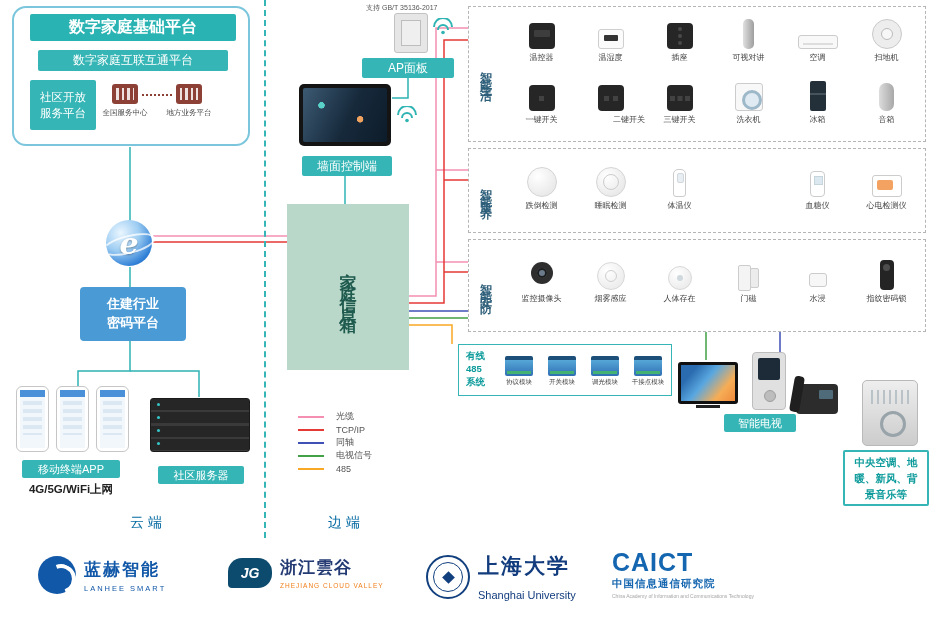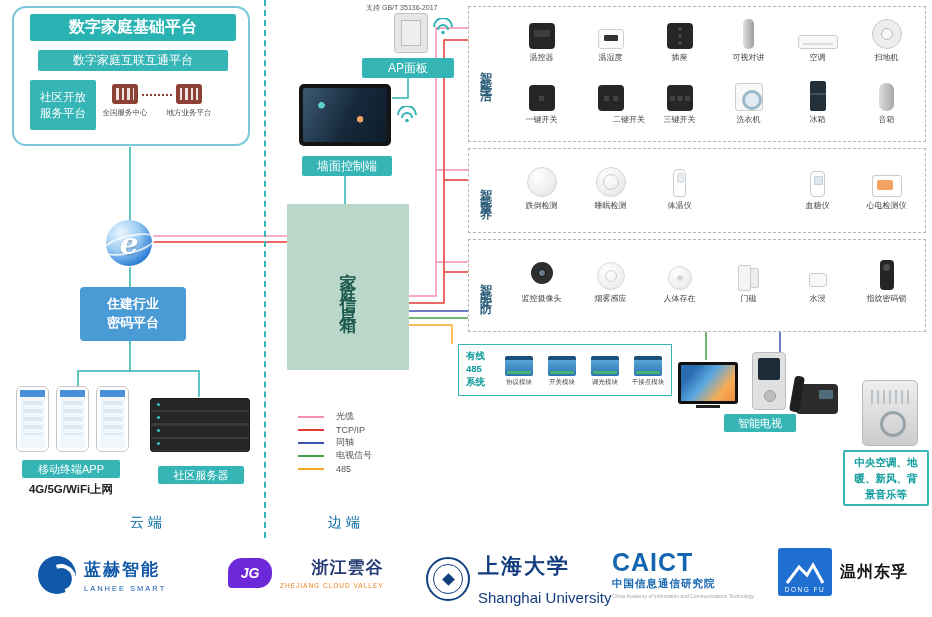--- a/index.html
+++ b/index.html
@@ -129,28 +129,28 @@
   .cac { position:absolute; left:862px; top:380px; width:56px; height:66px; background:linear-gradient(#eee,#ccc); border:1px solid #b9b9b9; border-radius:5px; z-index:2; }
   .cac::before { content:""; position:absolute; left:8px; top:9px; width:40px; height:14px; background:repeating-linear-gradient(90deg,#b9c2c7 0 2px, transparent 2px 6px); }
   .cac::after { content:""; position:absolute; left:17px; bottom:8px; width:20px; height:20px; border:3px solid #98a4aa; border-radius:50%; }
 
   
   .foot { position:absolute; z-index:2; }
   .lanhee-ic { width:38px; height:38px; border-radius:50%; background:#1258a8; position:relative; }
   .lanhee-ic::after { content:""; position:absolute; left:8px; top:8px; width:22px; height:22px; border-radius:50%; border:4px solid #fff; border-bottom-color:transparent; border-left-color:transparent; transform:rotate(25deg); }
   .lanhee-cn { font-size:17px; font-weight:bold; color:#1258a8; letter-spacing:2px; }
   .lanhee-en { font-size:7.5px; color:#1258a8; letter-spacing:2px; margin-top:3px; }
-  .jg-ic { width:44px; height:30px; background:#6d28d9; border-radius:14px 14px 14px 4px; color:#fff; font-weight:bold; font-style:italic; font-size:14px; display:flex; align-items:center; justify-content:center; }
-  .cv-cn { font-size:17px; font-weight:bold; color:#233a73; letter-spacing:1px;text-align:right; }
+  .jg-ic { width:44px; height:30px; background:#0c4a6e; border-radius:14px 14px 14px 4px; color:#fff; font-weight:bold; font-style:italic; font-size:14px; display:flex; align-items:center; justify-content:center; }
+  .cv-cn { font-size:17px; font-weight:bold; color:#233a73; letter-spacing:1px; }
   .cv-en { font-size:6.5px; color:#f07f1a; letter-spacing:1px; margin-top:3px; }
   .shu-ic { width:44px; height:44px; border-radius:50%; border:2.5px solid #12407e; background:#fff; position:relative; }
   .shu-ic::before { content:""; position:absolute; inset:5px; border:1.5px solid #12407e; border-radius:50%; }
   .shu-ic::after { content:""; position:absolute; left:16px; top:16px; width:9px; height:9px; background:#12407e; transform:rotate(45deg); }
   .shu-cn { font-size:21px; font-weight:bold; color:#123c7d; font-family:"Liberation Serif", serif; letter-spacing:2px; }
-  .shu-en { font-size:15px; color:#123c7d; margin-top:9px; }
+  .shu-en { font-size:11px; color:#123c7d; margin-top:9px; }
   .caict-t { font-size:25px; font-weight:bold; color:#1566b0; letter-spacing:1px; line-height:1; }
   .caict-cn { font-size:10.5px; color:#1566b0; font-weight:bold; margin-top:2px; letter-spacing:1px; }
   .caict-en { font-size:5px; color:#a6a6a6; margin-top:2px; white-space:nowrap; }
   .df-box { width:54px; height:48px; background:#1f6fd0; border-radius:3px; color:#fff; display:flex; flex-direction:column; align-items:center; justify-content:flex-end; padding-bottom:3px; }
   .df-en { font-size:6.5px; letter-spacing:1.5px; margin-top:1px; }
   .df-cn { font-size:16px; font-weight:bold; color:#111; letter-spacing:1px; }
 </style>
 </head>
 <body>
 
@@ -491,23 +491,14 @@
       <div class="shu-en">Shanghai University</div>
     </div>
   </div>
 
   <div class="foot" style="left:612px; top:550px;">
     <div class="caict-t">CAICT</div>
     <div class="caict-cn">中国信息通信研究院</div>
     <div class="caict-en">China Academy of Information and Communications Technology</div>
   </div>
 
-  <div class="foot" style="left:778px; top:548px; display:flex; gap:8px; align-items:center;">
-    <div class="df-box">
-      <svg width="40" height="24">
-        <polyline points="2,22 14,6 22,14 28,4 38,22" fill="none" stroke="#fff" stroke-width="3"></polyline>
-      </svg>
-      <div class="df-en">DONG FU</div>
-    </div>
-    <div class="df-cn">温州东孚</div>
-  </div>
 
 </div>
 
 </body></html>

